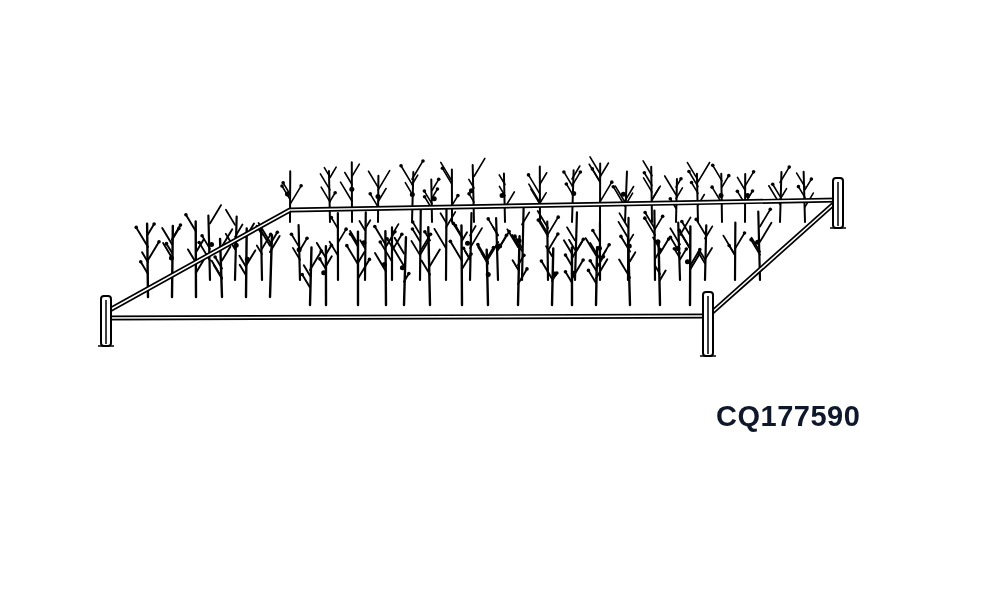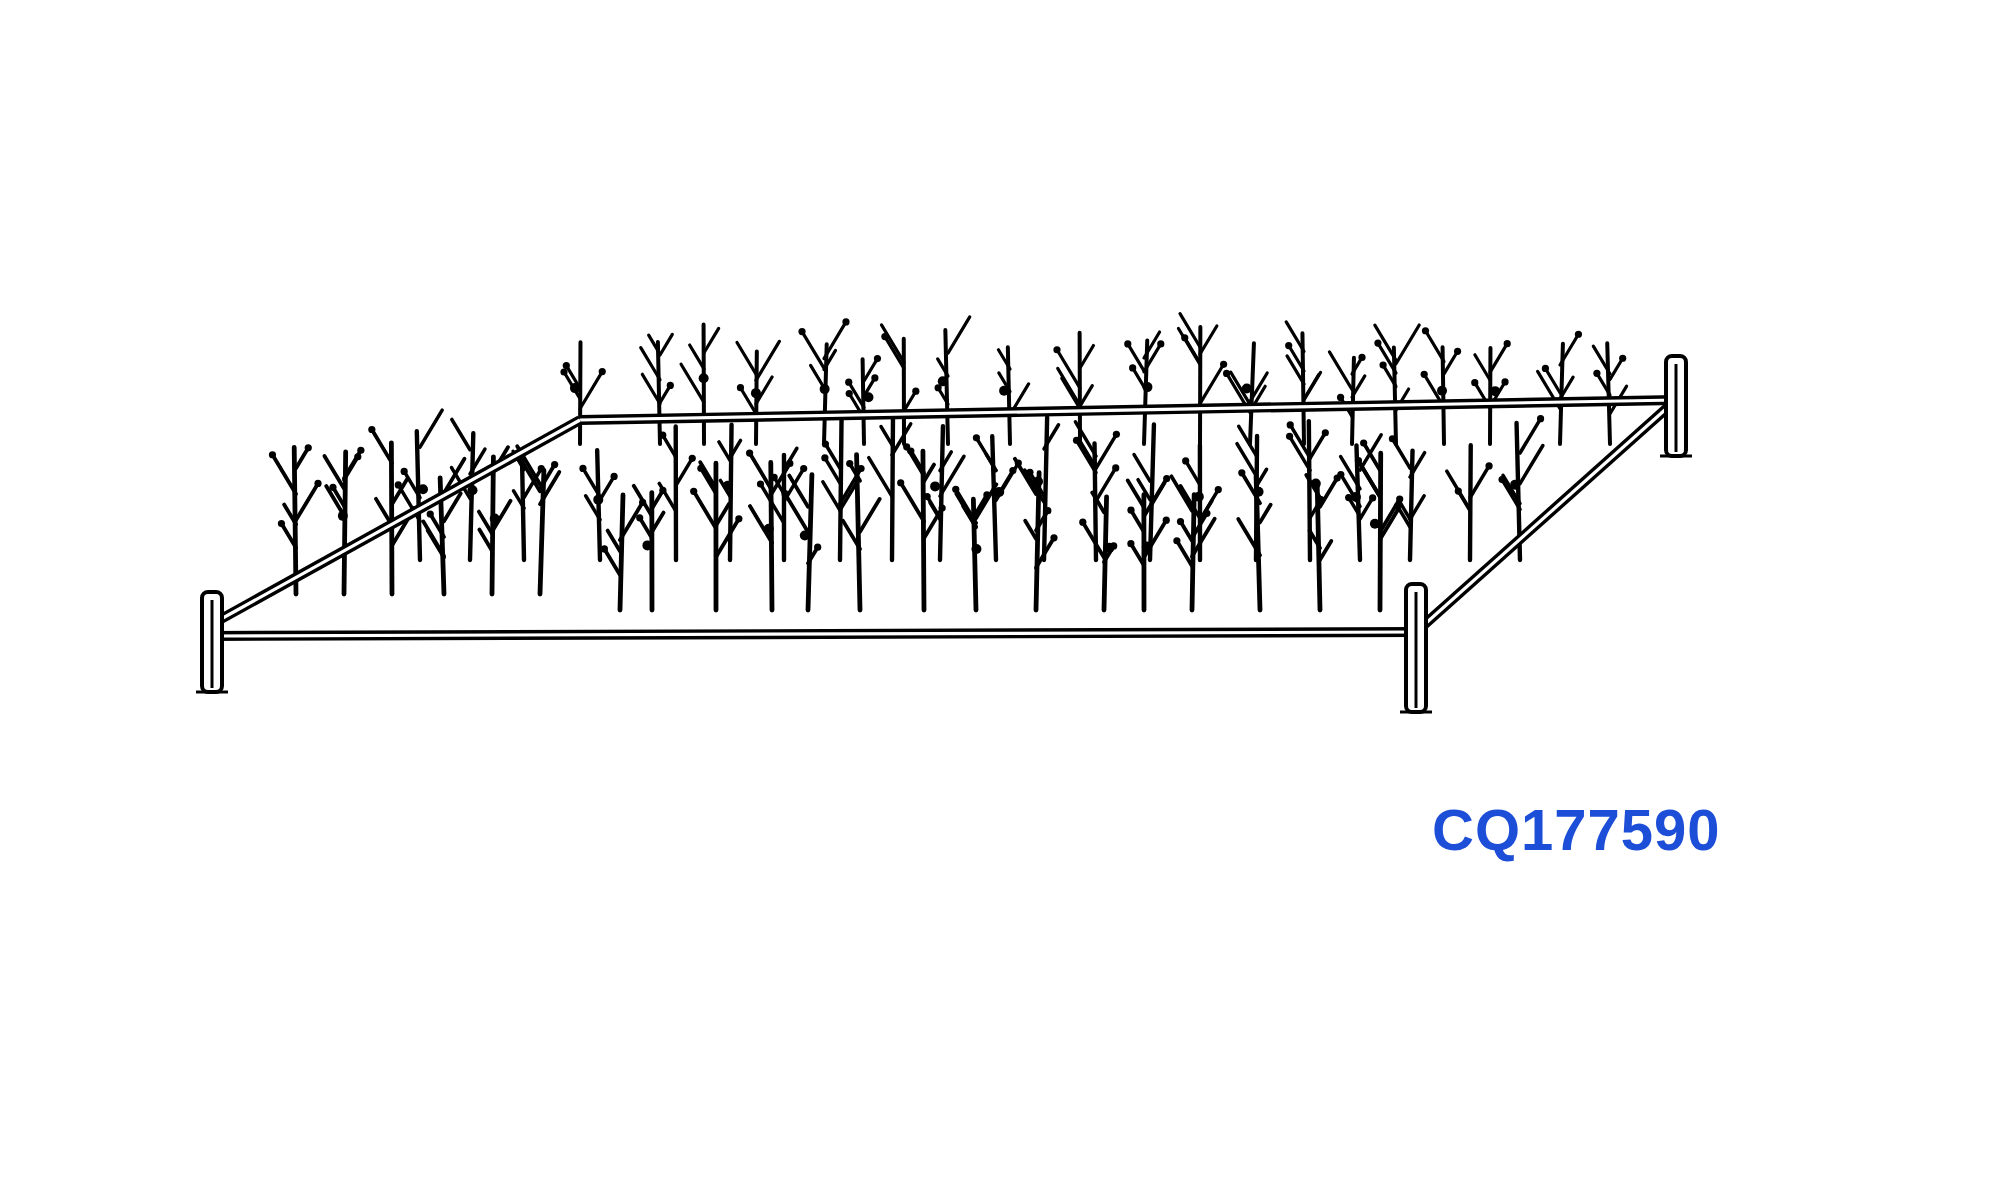--- a/index.html
+++ b/index.html
@@ -6,21 +6,21 @@
     body { width: 1000px; height: 600px; position: relative; overflow: hidden; }
     #illustration { position: absolute; left: 0; top: 0; width: 1000px; height: 600px; }
     .figure-id {
       position: absolute;
       left: 716px;
       top: 402px;
       font-family: "Liberation Sans", sans-serif;
       font-weight: bold;
       font-size: 29px;
       letter-spacing: 0.5px;
-      color: #1d4ed8;
+      color: #0f172a;
       line-height: 1;
     }
   </style>
 </head>
 <body>
 
 <svg id="illustration" viewBox="0 0 1000 600" xmlns="http://www.w3.org/2000/svg">
   <g id="trees-layer" stroke="#000" fill="none" stroke-linecap="round">
       <g>
         <line x1="290" y1="222" x2="290.243158436214" y2="171.17253086419754" stroke-width="2"></line>

